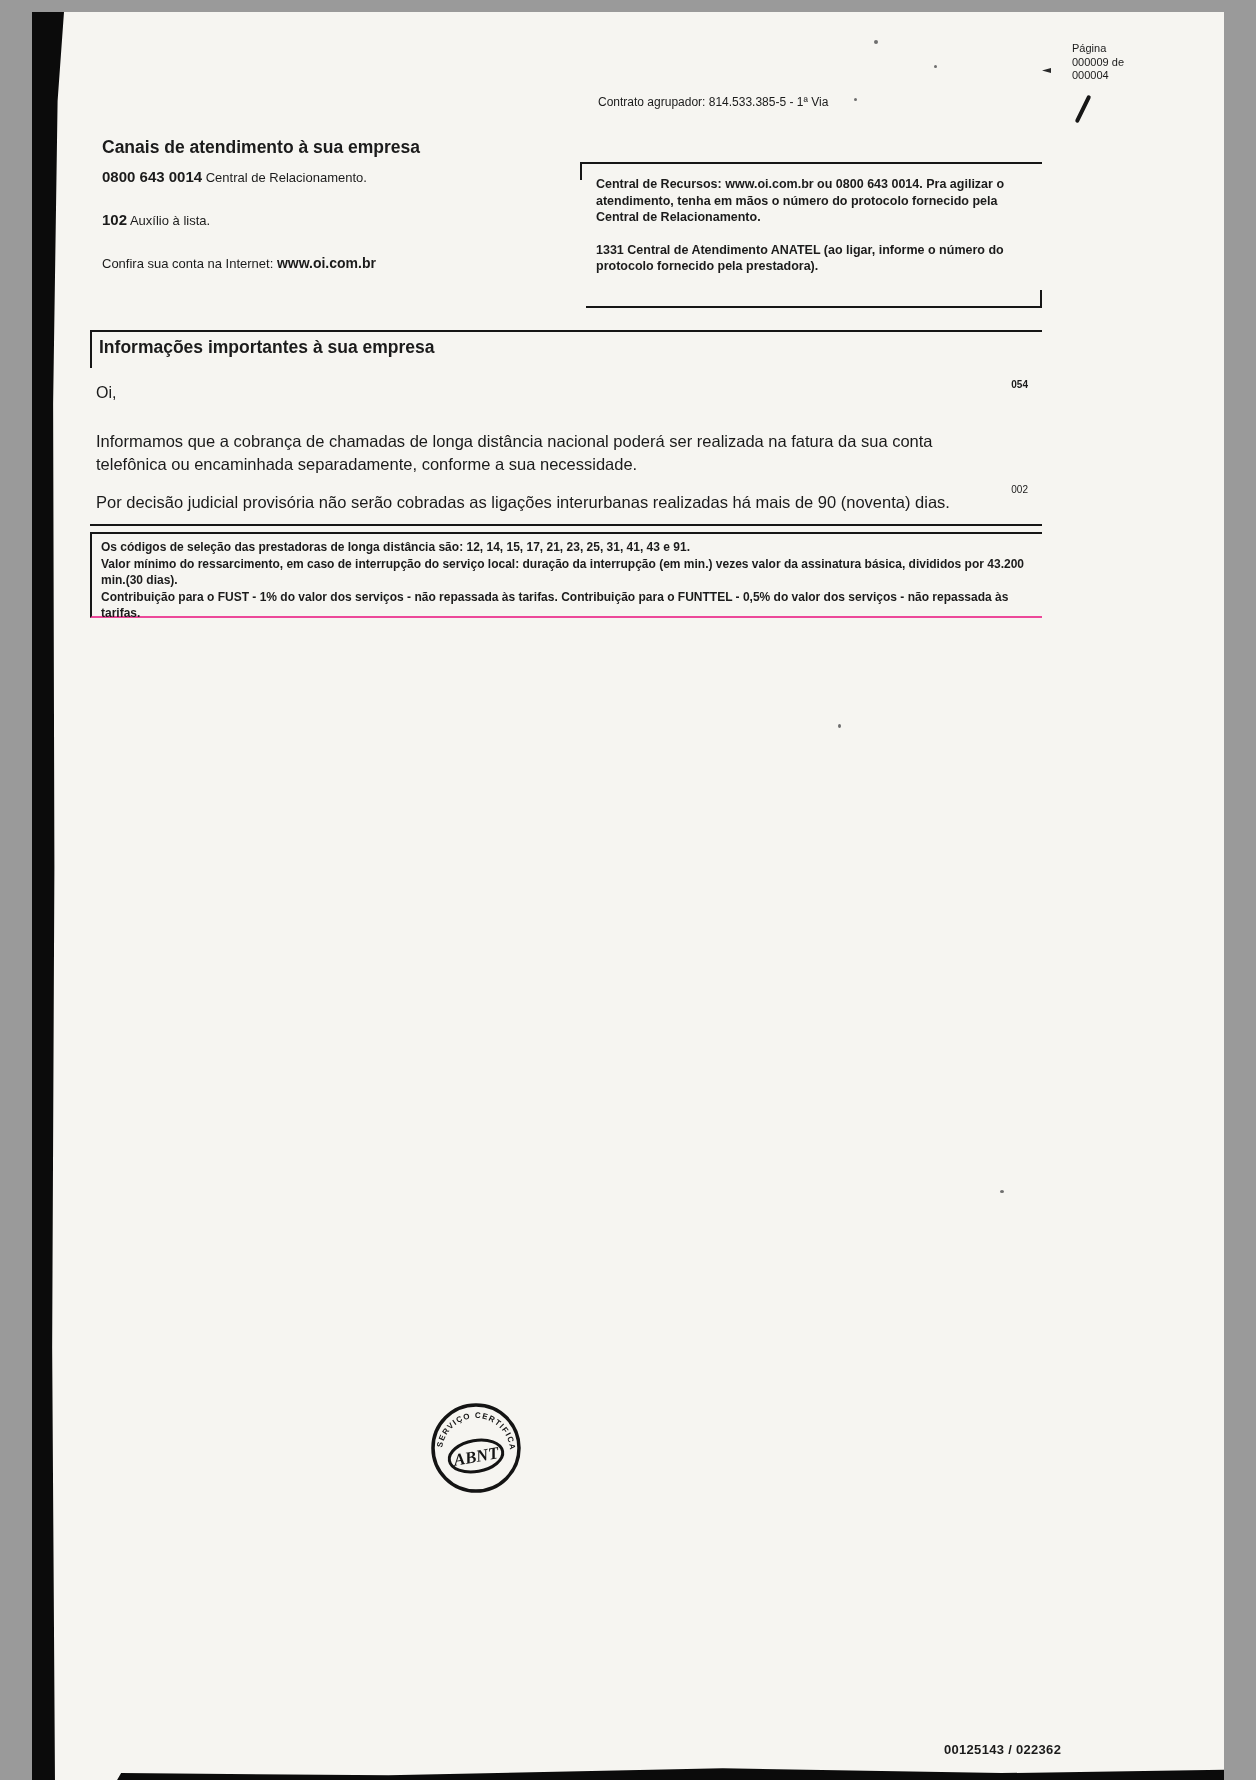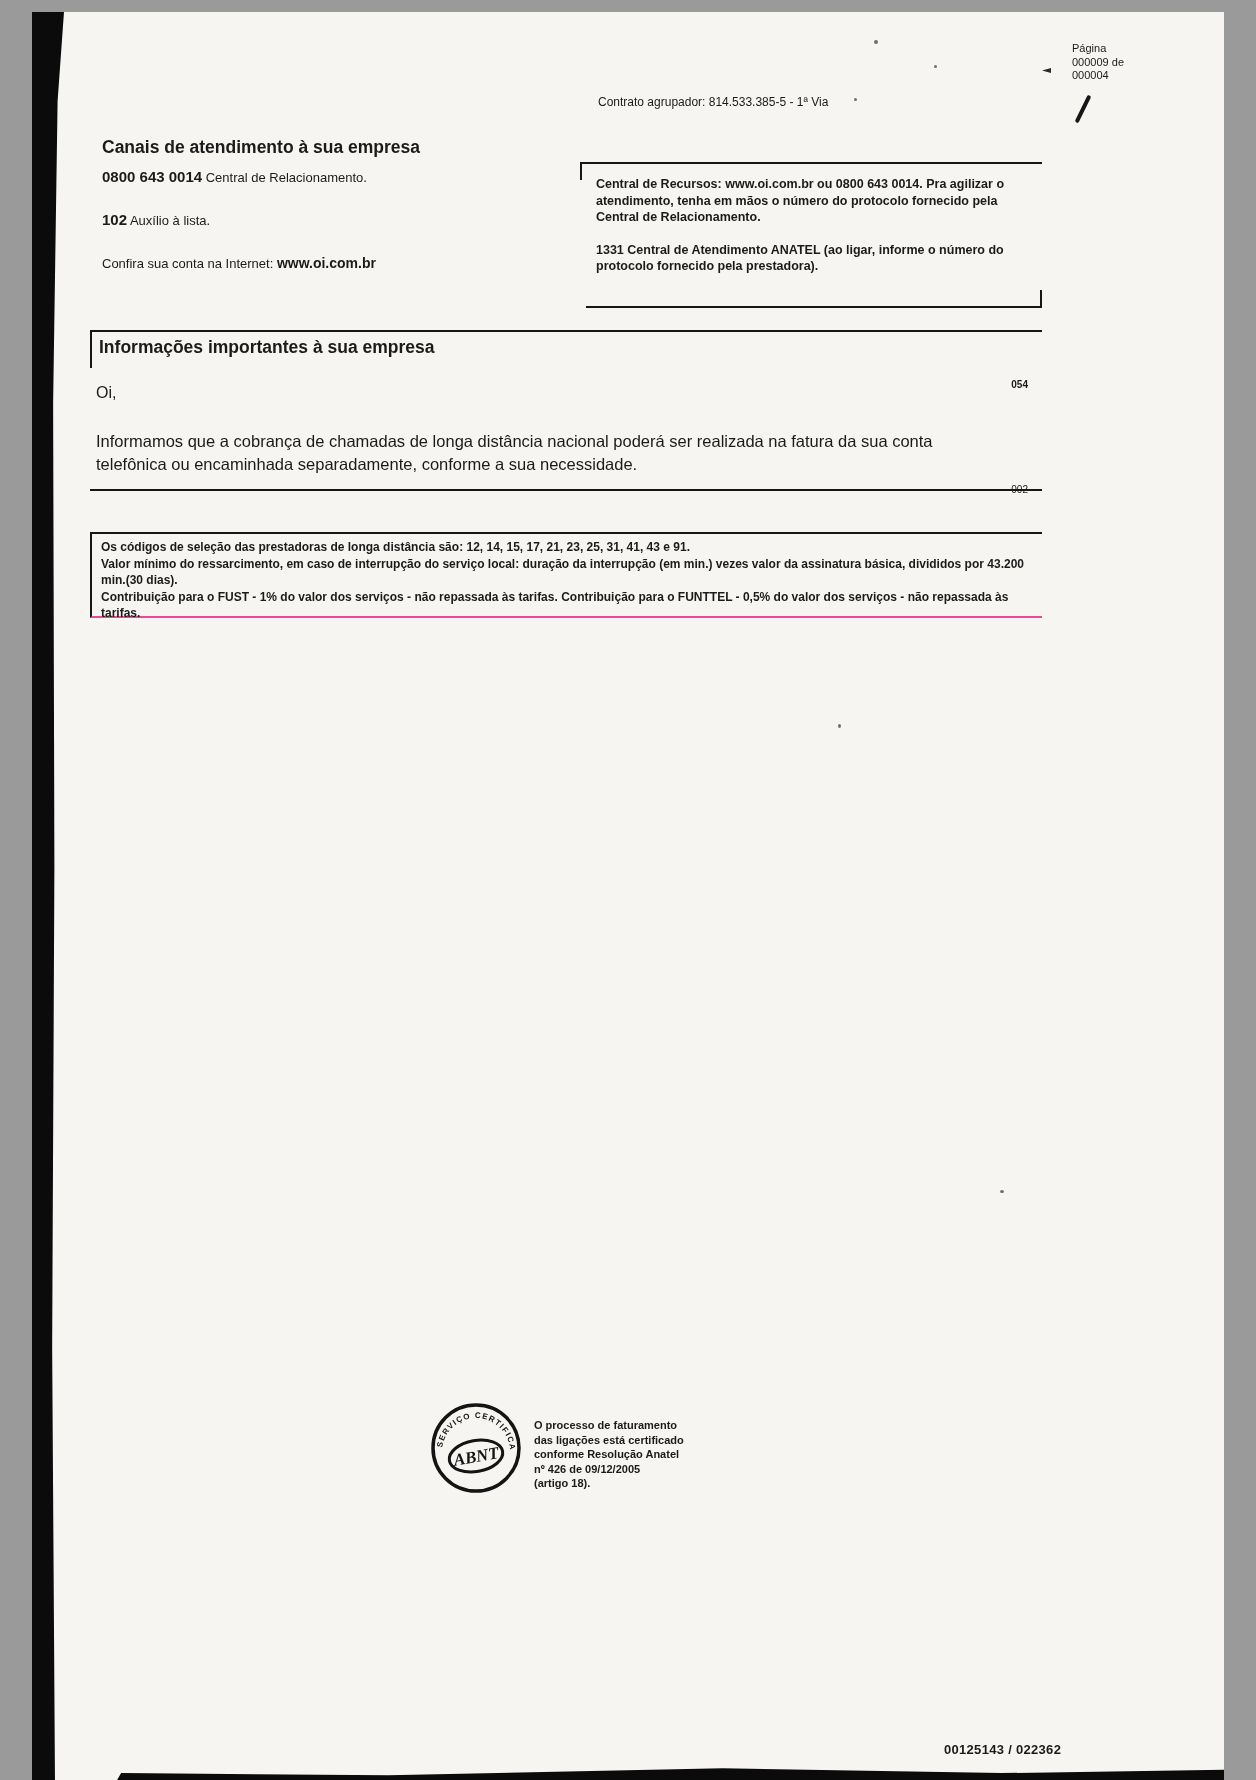--- a/index.html
+++ b/index.html
@@ -145,20 +145,21 @@
     <div class="tick-right"></div>
   </div>
 
   <div class="important">
     <div class="tick-left"></div>
     <div class="title">Informações importantes à sua empresa</div>
     <div class="code-1">054</div>
     <div class="greeting">Oi,</div>
     <div class="para1">Informamos que a cobrança de chamadas de longa distância nacional poderá ser realizada na fatura da sua conta telefônica ou encaminhada separadamente, conforme a sua necessidade.</div>
     <div class="code-2">002</div>
+    <div class="para2">Por decisão judicial provisória não serão cobradas as ligações interurbanas realizadas há mais de 90 (noventa) dias.</div>
     <div class="bottom-line"></div>
   </div>
 
   <div class="codes-box">
     <div>Os códigos de seleção das prestadoras de longa distância são: 12, 14, 15, 17, 21, 23, 25, 31, 41, 43 e 91.</div>
     <div>Valor mínimo do ressarcimento, em caso de interrupção do serviço local: duração da interrupção (em min.) vezes valor da assinatura básica, divididos por 43.200 min.(30 dias).</div>
     <div>Contribuição para o FUST - 1% do valor dos serviços - não repassada às tarifas.  Contribuição para o FUNTTEL - 0,5% do valor dos serviços - não repassada às tarifas.</div>
   </div>
 
   <svg class="stamp" viewBox="0 0 92 92">
@@ -168,21 +169,16 @@
     </defs>
     <text font-size="8" font-weight="bold" letter-spacing="1.2" fill="#141414" font-family="Liberation Sans, sans-serif">
       <textPath href="#arcTop" startOffset="4%">SERVIÇO CERTIFICADO</textPath>
     </text>
     <g transform="rotate(-10 46 54)">
       <ellipse cx="46" cy="54" rx="27" ry="15.5" fill="none" stroke="#141414" stroke-width="3"></ellipse>
       <text x="46" y="60" text-anchor="middle" font-size="17" font-weight="bold" font-style="italic" fill="#141414" font-family="Liberation Serif, serif">ABNT</text>
     </g>
   </svg>
 
-  <div class="cert-text">O processo de faturamento
-das ligações está certificado
-conforme Resolução Anatel
-nº 426 de 09/12/2005
-(artigo 18).</div>
 
   <div class="footer-code">00125143 / 022362</div>
 
 </div>
 
 </body></html>

